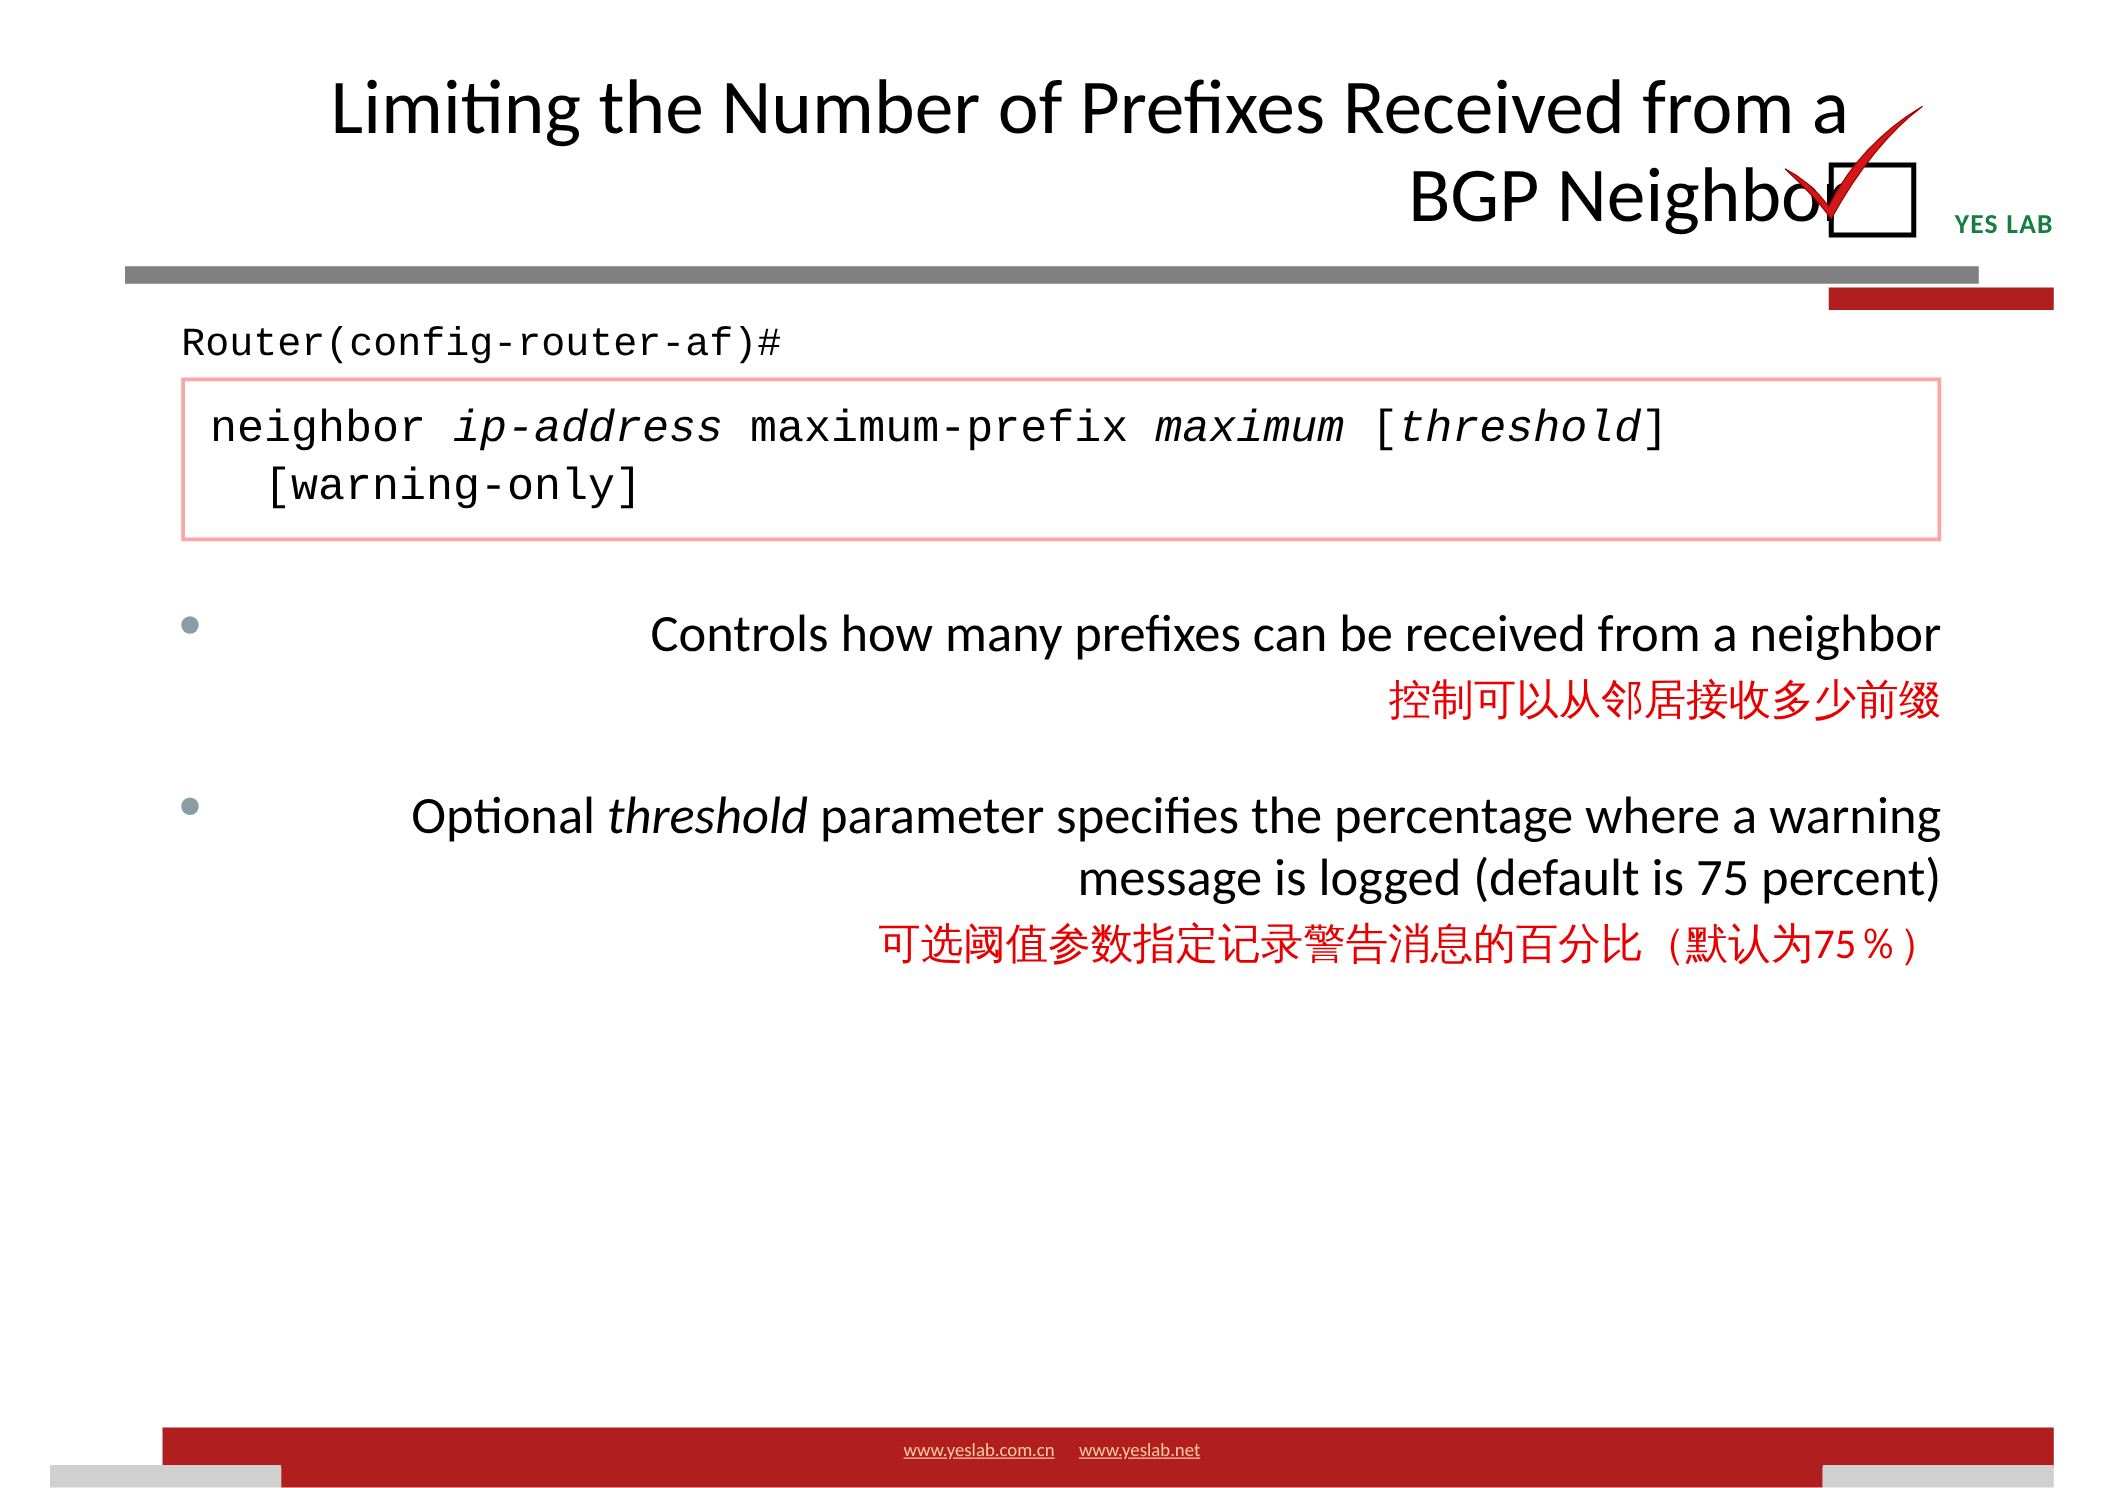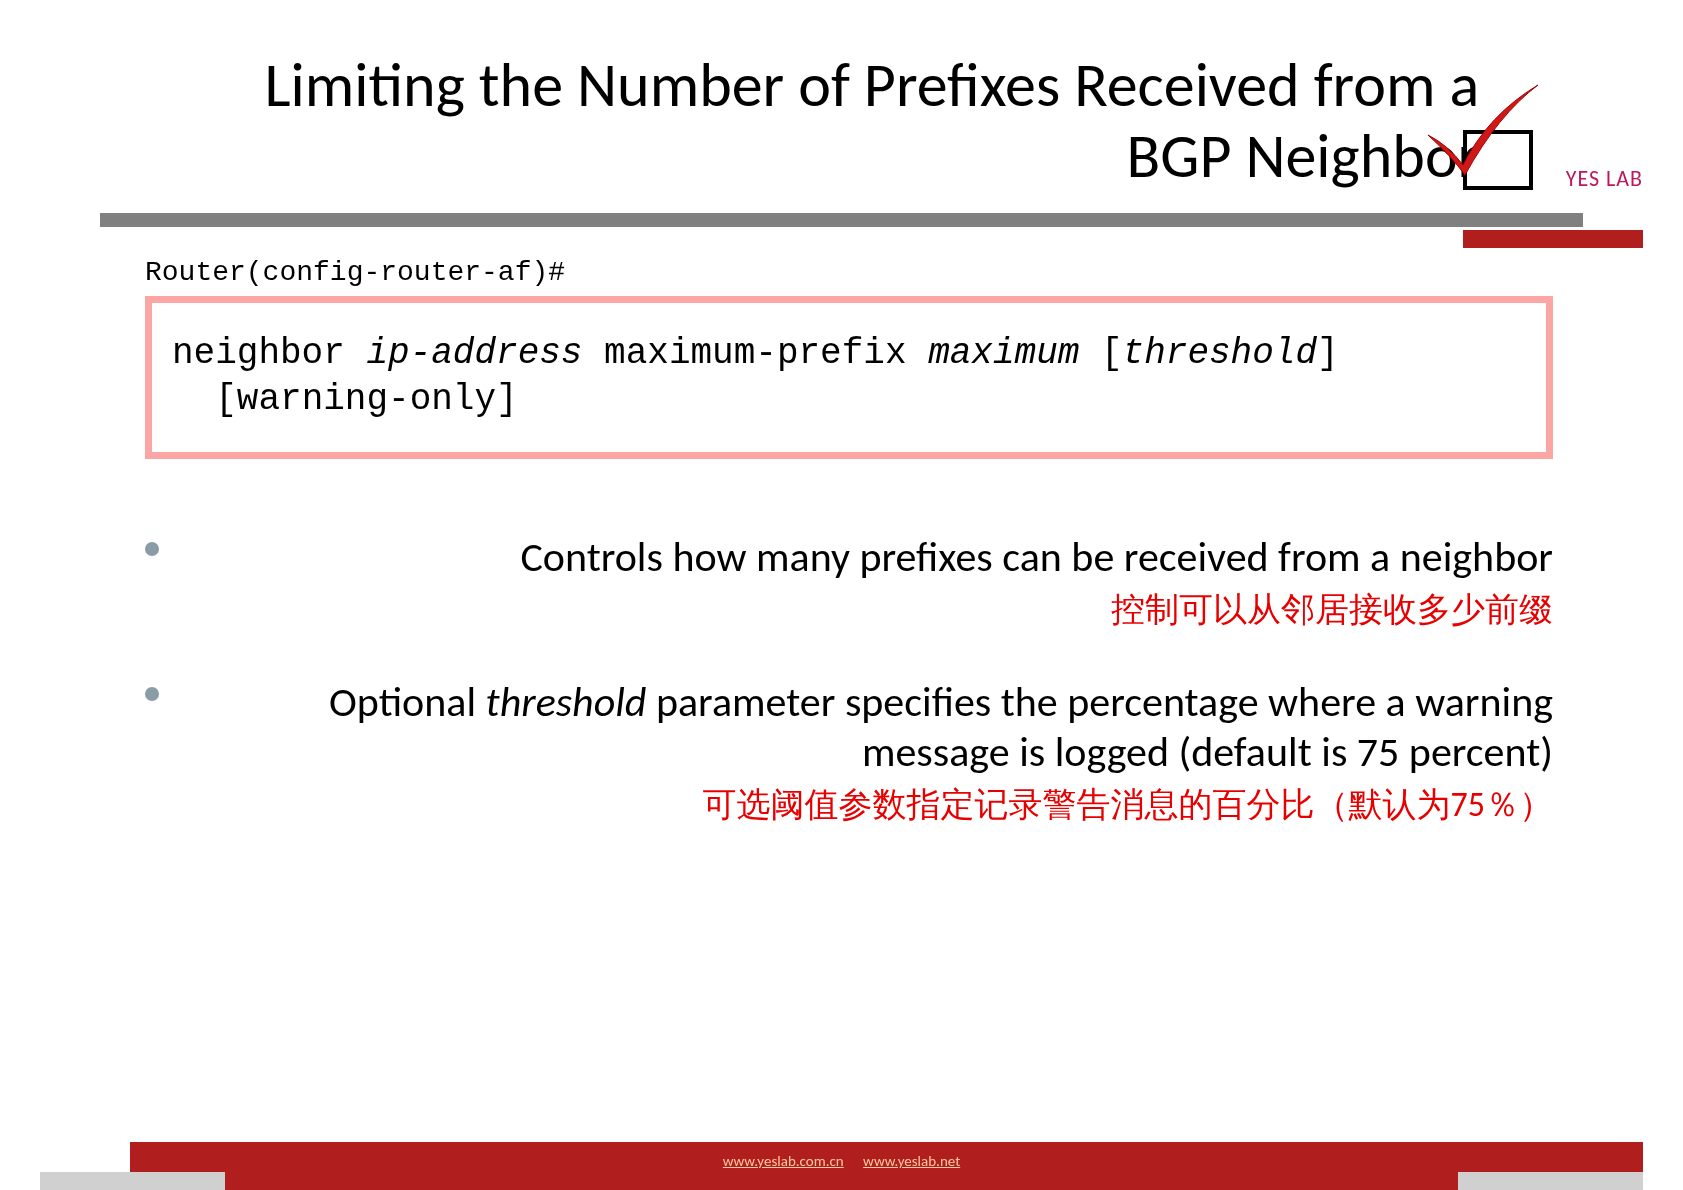--- a/index.html
+++ b/index.html
@@ -59,22 +59,22 @@
       position: absolute;
       top: 10px;
       right: 100px;
     }
     
     .logo-text {
       position: absolute;
       top: 95px;
       right: 0;
       font-size: 22px;
-      font-weight: normal;
-      color: #be185d;
+      font-weight: bold;
+      color: #15803d;
       letter-spacing: 1px;
     }
     
     .title-underline {
       width: 100%;
       height: 14px;
       background: #808080;
       margin-top: 20px;
     }
     
@@ -86,33 +86,33 @@
       height: 18px;
       background: #b01e1e;
     }
     
     .content-section {
       padding: 30px 130px 0 145px;
     }
     
     .cli-prompt {
       font-family: "Courier New", monospace;
-      font-size: 28px;
+      font-size: 32px;
       color: #000;
       margin-bottom: 8px;
     }
     
     .cli-box {
-      border: 7px solid #fca5a5;
-      padding: 28px 20px;
+      border: 3px solid #fca5a5;
+      padding: 16px 20px;
       font-family: "Courier New", monospace;
       font-size: 36px;
       color: #000;
       line-height: 1.3;
-      margin-bottom: 73px;
+      margin-bottom: 50px;
     }
     
     .italic {
       font-style: italic;
     }
     
     .bullet-list {
       padding-left: 40px;
       text-align: right;
     }

